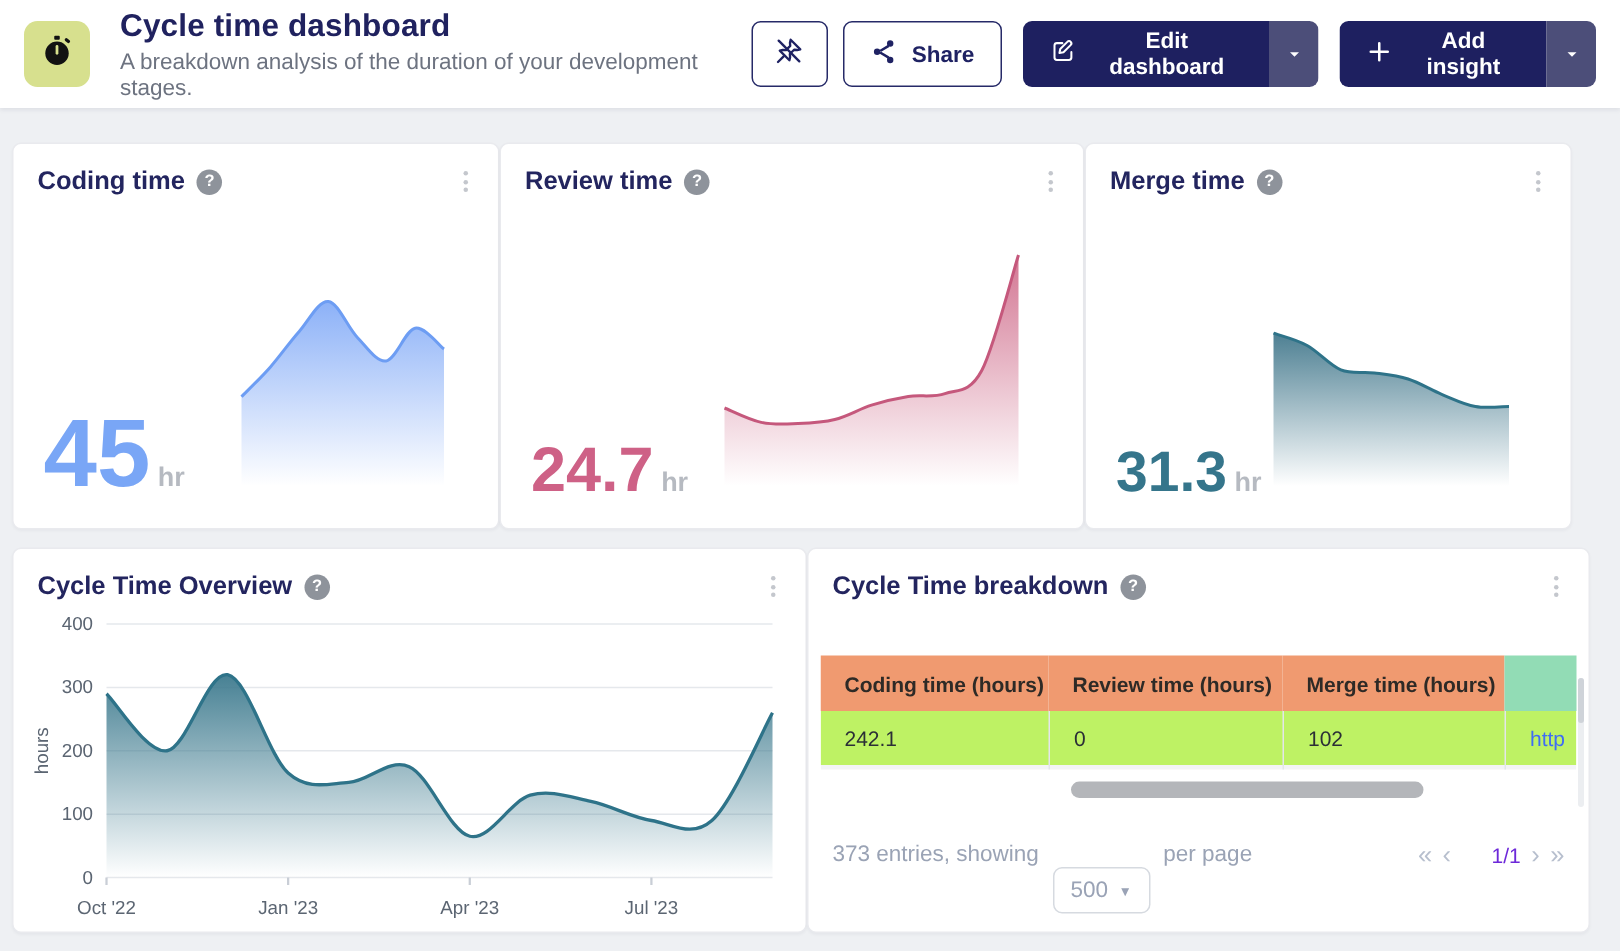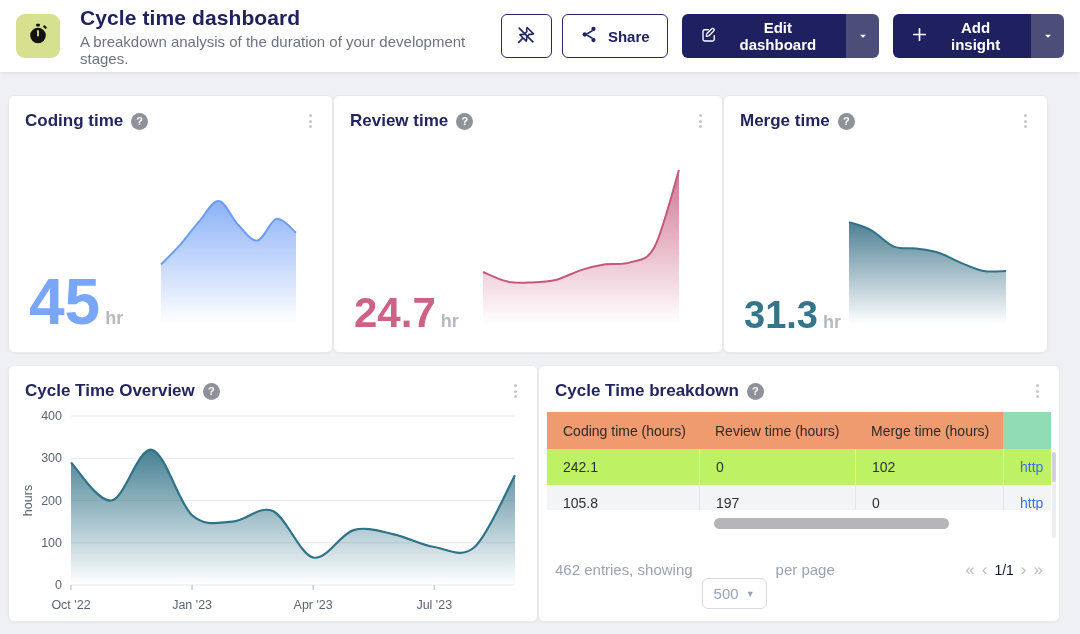--- a/index.html
+++ b/index.html
@@ -62,21 +62,21 @@
   .overview-chart { flex:1; margin:4px 12px 6px 10px; position:relative; }
   svg text { font-family:"Liberation Sans", sans-serif; }
 
   
   .card.breakdown { width:522px; height:257px; display:flex; flex-direction:column;
     padding:0 0 12px; }
   .breakdown .card-head { padding:14px 16px 10px; }
   .tbl { margin:0 8px; overflow:hidden; }
   .thead { display:flex; }
   .hcell { height:37px; display:flex; align-items:center; padding-left:16px;
-    font-size:14px; font-weight:400; color:#2e2a26; background:#f09a70; flex:none; }
+    font-size:14px; font-weight:700; color:#2e2a26; background:#f09a70; flex:none;margin-top:25px; }
   .hcell.c3 { background:#92dcb5; }
   .tbody { height:90px; overflow:hidden; border-bottom:1px solid #e5e7ea; }
   .trow { display:flex; background:#bef264; }
   .trow.alt { background:#f3f4f6; }
   .tcell { height:36px; display:flex; align-items:center; padding-left:16px;
     font-size:14px; color:#2b2f36; border-left:1px solid #e3e6ea; flex:none; }
   .tcell.c0 { border-left:none; }
   .tcell.link { color:#3f6df4; cursor:pointer; }
   .c0 { width:152px; } .c1 { width:156px; } .c2 { width:148px; } .c3 { width:70px; }
   .vscroll { position:absolute; right:3px; top:86px; width:4px; height:86px;
@@ -86,21 +86,21 @@
   .hthumb { position:absolute; left:175px; top:8px; width:235px; height:11px;
     background:#b4b6ba; border-radius:6px; cursor:grab; }
   .tfoot { margin-top:auto; display:flex; align-items:center; padding:0 16px;
     color:#9aa3b5; font-size:15px; gap:9px; }
   .pagesize { display:flex; align-items:center; gap:7px; border:1px solid #d6dae0;
     border-radius:6px; padding:6px 11px; color:#9aa3b6; cursor:pointer; background:#fff;margin-top:48px; }
   .pagesize .dd { font-size:9px; color:#9aa3b6; }
   .pager { margin-left:auto; display:flex; align-items:center; gap:7px;
     color:#b7bfce; font-size:17px; }
   .pager .pg-btn { cursor:pointer; line-height:1; }
-  .pager .pg-num { font-size:14px; color:#0f172a; }
+  .pager .pg-num { font-size:14px; color:#6d28d9;margin-left:20px; }
 </style>
 </head>
 <body>
 
 <header class="topbar">
   <div class="app-tile">
     <span>
       <svg width="26" height="26" viewBox="0 0 24 24">
         <rect x="10.3" y="2.6" width="3.4" height="2.4" rx="0.6" fill="#121212"></rect>
         <rect x="16.6" y="4.6" width="3.6" height="2" rx="0.9" transform="rotate(40 18.4 5.6)" fill="#121212"></rect>
@@ -340,21 +340,21 @@
             </div>
           </div>
       </div>
       <div class="vscroll">
           <div class="vthumb"></div>
         </div>
       <div class="hscroll-zone">
         <div class="hthumb"></div>
       </div>
       <div class="tfoot">
-        <span>462 entries, showing</span>
+        <span>373 entries, showing</span>
         <span class="pagesize">
           <span>500</span>
           <span class="dd">▼</span>
         </span>
         <span>per page</span>
         <span class="pager">
           <span class="pg-btn">«</span>
           <span class="pg-btn">‹</span>
           <span class="pg-num">1/1</span>
           <span class="pg-btn">›</span>

